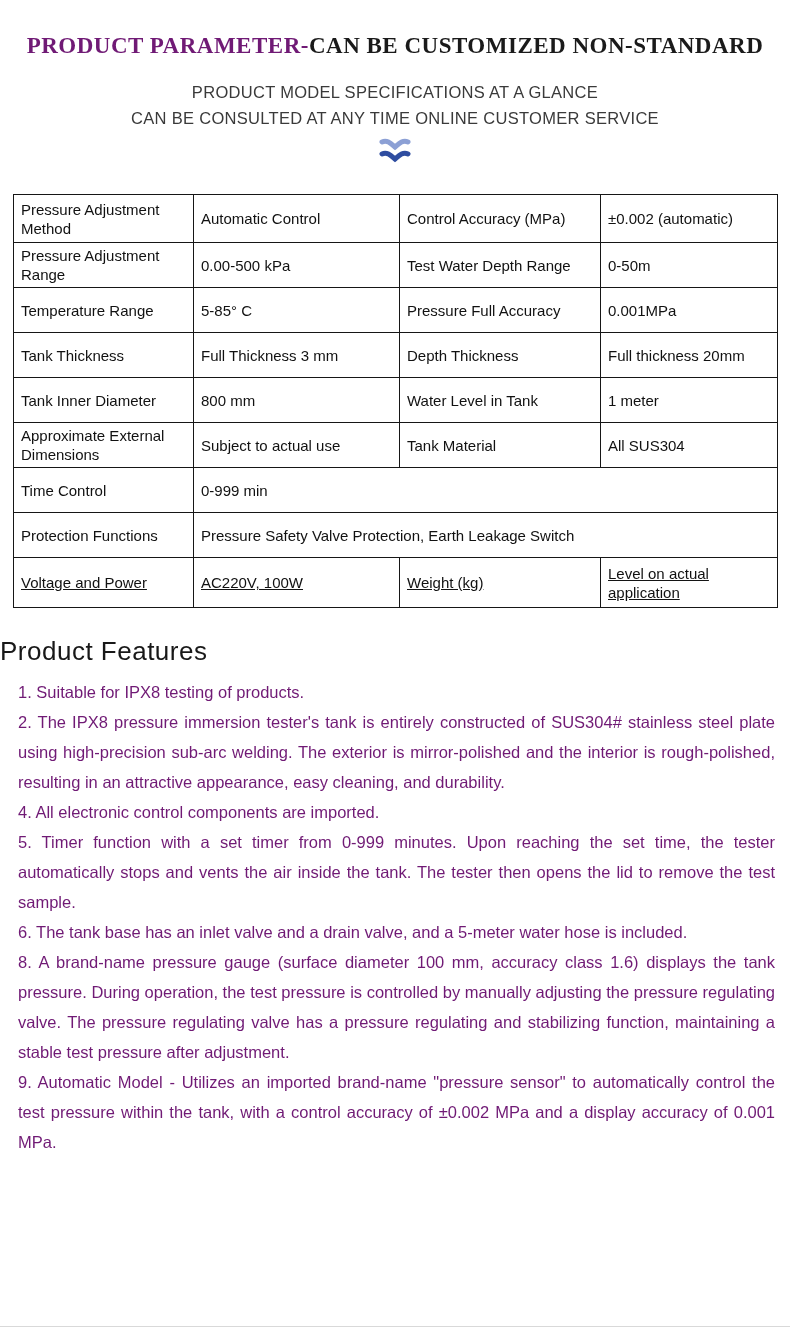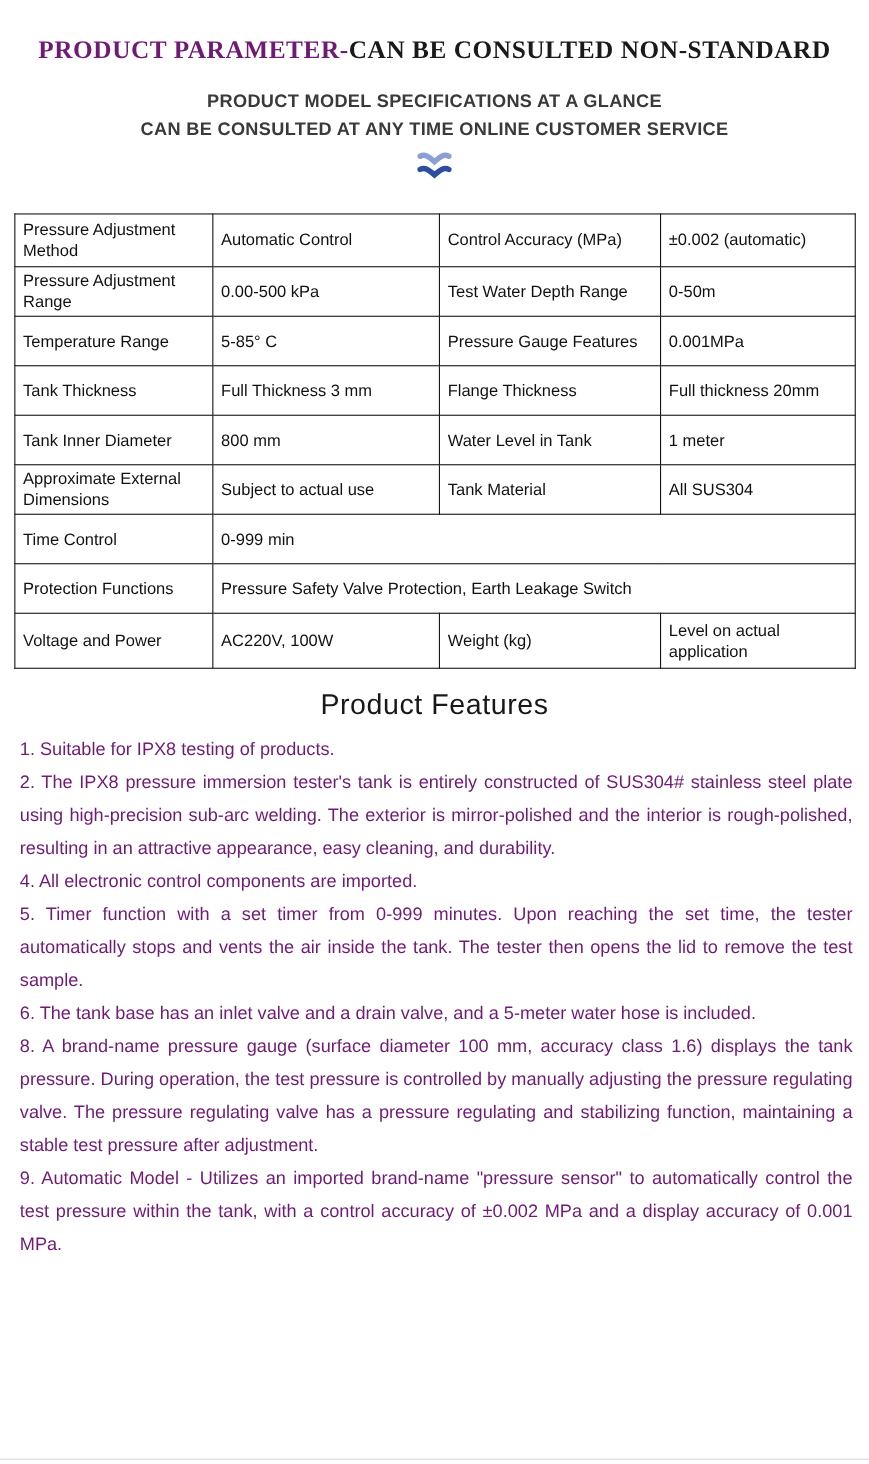--- a/index.html
+++ b/index.html
@@ -24,21 +24,20 @@
     white-space: nowrap;
   }
   .title .hl { color: #701a75; }
   .title .rest { color: #1a1a1a; }
   .subtitle {
     margin-top: 20px;
     font-size: 16.5px;
     line-height: 26px;
     color: #3a3a3a;
     letter-spacing: 0.3px;
-    font-weight: bold;
   }
   .chev-wrap { margin-top: 7px; height: 30px; }
   .chev-wrap svg { display: inline-block; }
 
   
   table.spec {
     border-collapse: collapse;
     table-layout: fixed;
     width: 764px;
     margin: 26px 0 0 13px;
@@ -47,26 +46,25 @@
     border: 1.5px solid #161616;
     font-size: 15px;
     line-height: 19px;
     padding: 3px 7px;
     vertical-align: middle;
     color: #111;
     overflow: hidden;
   }
   tr.r { height: 45px; margin-left: 32px; }
   tr.r-first { height: 48px; }
-  tr.r-last { height: 50px; }
+  tr.r-last { height: 50px; text-decoration: underline; }
 
   
   .feat-heading {
-    margin-top: 17px;
-    text-align: center;
+    margin-top: 28px;
     font-size: 26px;
     letter-spacing: 0.5px;
     color: #181818;
   }
   .features {
     margin: 10px 15px 0 18px;
   }
   .feature {
     font-size: 16.5px;
     line-height: 30px;
@@ -80,21 +78,21 @@
     left: 0; right: 0;
     bottom: 4px;
     border-top: 1px solid #d9d9d9;
   }
 </style>
 </head>
 <body>
 
 <div class="hdr">
   <div class="title">
-    <span class="hl">PRODUCT PARAMETER-</span><span class="rest">CAN BE CONSULTED NON-STANDARD</span>
+    <span class="hl">PRODUCT PARAMETER-</span><span class="rest">CAN BE CUSTOMIZED NON-STANDARD</span>
   </div>
   <div class="subtitle">
     <div>PRODUCT MODEL SPECIFICATIONS AT A GLANCE</div>
     <div>CAN BE CONSULTED AT ANY TIME ONLINE CUSTOMER SERVICE</div>
   </div>
   <div class="chev-wrap">
     <svg width="40" height="28" viewBox="0 0 40 28">
       <path d="M7 4 C 12 1.5, 16 5.5, 20 9 C 24 5.5, 28 1.5, 33 4" fill="none" stroke="#8ca0d5" stroke-width="5" stroke-linecap="round"></path>
       <path d="M7 16 C 12 13.5, 16 17.5, 20 21 C 24 17.5, 28 13.5, 33 16" fill="none" stroke="#2e4da0" stroke-width="5" stroke-linecap="round"></path>
     </svg>
@@ -117,27 +115,27 @@
     </tr>
     <tr class="r">
       <td>Pressure Adjustment Range</td>
       <td>0.00-500 kPa</td>
       <td>Test Water Depth Range</td>
       <td>0-50m</td>
     </tr>
     <tr class="r">
       <td>Temperature Range</td>
       <td>5-85° C</td>
-      <td>Pressure Gauge Features</td>
+      <td>Pressure Full Accuracy</td>
       <td>0.001MPa</td>
     </tr>
     <tr class="r">
       <td>Tank Thickness</td>
       <td>Full Thickness 3 mm</td>
-      <td>Flange Thickness</td>
+      <td>Depth Thickness</td>
       <td>Full thickness 20mm</td>
     </tr>
     <tr class="r">
       <td>Tank Inner Diameter</td>
       <td>800 mm</td>
       <td>Water Level in Tank</td>
       <td>1 meter</td>
     </tr>
     <tr class="r">
       <td>Approximate External Dimensions</td>

